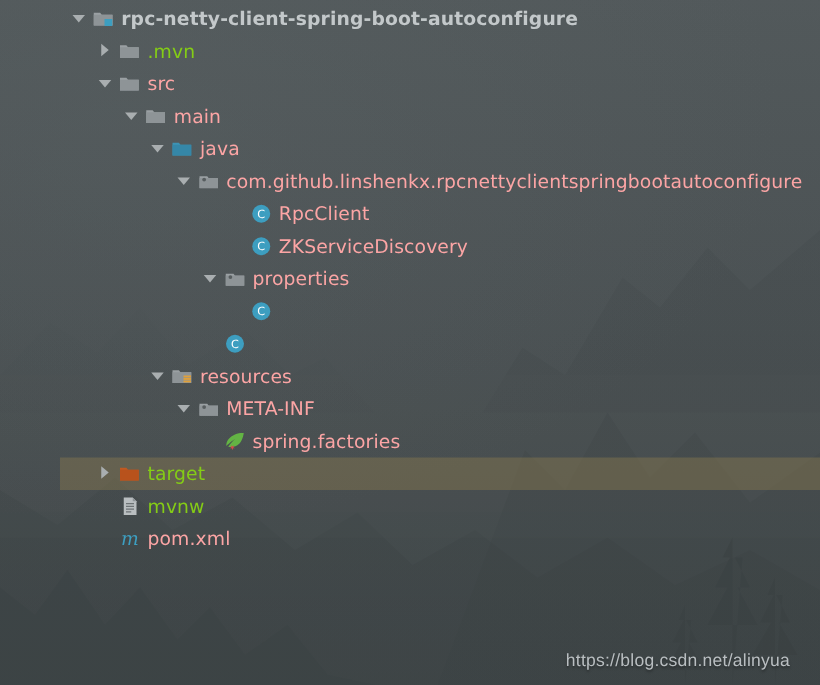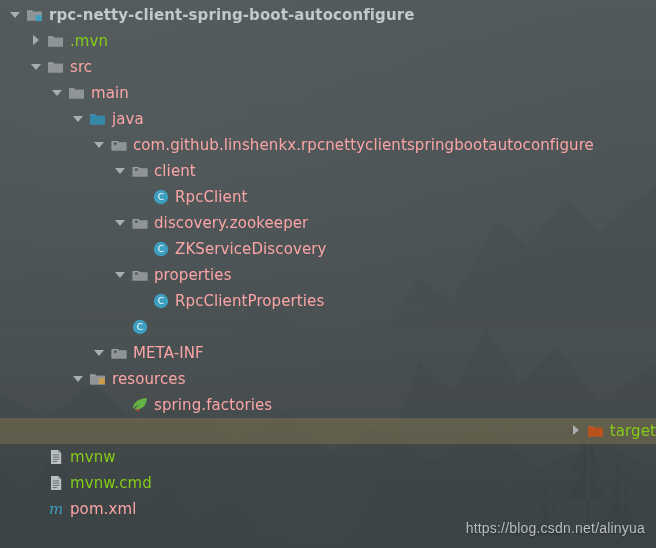--- a/index.html
+++ b/index.html
@@ -33,32 +33,32 @@
     background:
       radial-gradient(125% 95% at 18% 18%, rgba(92,100,102,.30) 0%, rgba(66,72,74,0) 62%),
       linear-gradient(180deg, rgba(74,80,83,.25) 0%, rgba(55,60,62,.25) 100%);
   }
 
   
   #tree {
     position: absolute;
     inset: 0;
     padding-top: 2px;
+    margin-left: 48px;
   }
   .row {
     position: relative;
     display: flex;
     align-items: center;
     height: 26px;
     white-space: nowrap;
     font-size: 15px;
   }
   .row.selected {
     background: rgba(140,124,78,.42);
-    justify-content: flex-end;
   }
   .arrow {
     width: 15px;
     height: 26px;
     flex: 0 0 15px;
     position: relative;
   }
   .arrow.expanded::before {
     content: "";
     position: absolute;
@@ -88,21 +88,21 @@
     color: #b6bbbd;
     letter-spacing: .1px;
   }
   .label.bold   { font-weight: bold; color: #c3c8ca; }
   .label.dim    { color: #84cc16; }
   .label.plain  { color: #fca5a5; }
 
   
   #watermark {
     position: absolute;
-    right: 11px;
+    right: 24px;
     bottom: 12px;
     font-family: "Liberation Sans", sans-serif;
     font-size: 14px;
     color: #b9bec1;
     letter-spacing: .2px;
     text-shadow: 0 1px 2px rgba(0,0,0,.35);
   }
 </style>
 </head>
 <body>
@@ -221,125 +221,100 @@
         <span class="icon">
           <svg viewBox="0 0 18 18">
             <path d="M1.6 5h6.2l1.2 1.5h7.4v8H1.6z" fill="#9aa0a3"></path>
             <path d="M1.6 6.4h14.8v8H1.6z" fill="#8e9497"></path>
             <circle cx="5.3" cy="7.6" r="1.5" fill="#575d5f"></circle>
           </svg>
         </span>
         <span class="label plain">com.github.linshenkx.rpcnettyclientspringbootautoconfigure</span>
       </div>
       <div class="row">
+        <div style="width: 134px; flex: 0 0 134px;"></div>
+        <div class="arrow"></div>
+        <span class="icon">
+          <svg viewBox="0 0 18 18">
+            <circle cx="9" cy="9" r="7.2" fill="#3d9ec0"></circle>
+            <text x="9" y="12.4" font-size="9" font-family="DejaVu Sans, sans-serif" fill="#ffffff" text-anchor="middle">C</text>
+          </svg>
+        </span>
+        <span class="label plain">RpcClient</span>
+      </div>
+      <div class="row">
+        <div style="width: 134px; flex: 0 0 134px;"></div>
+        <div class="arrow"></div>
+        <span class="icon">
+          <svg viewBox="0 0 18 18">
+            <circle cx="9" cy="9" r="7.2" fill="#3d9ec0"></circle>
+            <text x="9" y="12.4" font-size="9" font-family="DejaVu Sans, sans-serif" fill="#ffffff" text-anchor="middle">C</text>
+          </svg>
+        </span>
+        <span class="label plain">ZKServiceDiscovery</span>
+      </div>
+      <div class="row">
         <div style="width: 113px; flex: 0 0 113px;"></div>
         <div class="arrow expanded"></div>
         <span class="icon">
           <svg viewBox="0 0 18 18">
             <path d="M1.6 5h6.2l1.2 1.5h7.4v8H1.6z" fill="#9aa0a3"></path>
             <path d="M1.6 6.4h14.8v8H1.6z" fill="#8e9497"></path>
             <circle cx="5.3" cy="7.6" r="1.5" fill="#575d5f"></circle>
           </svg>
         </span>
-        <span class="label plain">client</span>
+        <span class="label plain">properties</span>
       </div>
       <div class="row">
         <div style="width: 134px; flex: 0 0 134px;"></div>
         <div class="arrow"></div>
         <span class="icon">
           <svg viewBox="0 0 18 18">
             <circle cx="9" cy="9" r="7.2" fill="#3d9ec0"></circle>
             <text x="9" y="12.4" font-size="9" font-family="DejaVu Sans, sans-serif" fill="#ffffff" text-anchor="middle">C</text>
           </svg>
         </span>
-        <span class="label plain">RpcClient</span>
       </div>
       <div class="row">
         <div style="width: 113px; flex: 0 0 113px;"></div>
-        <div class="arrow expanded"></div>
-        <span class="icon">
-          <svg viewBox="0 0 18 18">
-            <path d="M1.6 5h6.2l1.2 1.5h7.4v8H1.6z" fill="#9aa0a3"></path>
-            <path d="M1.6 6.4h14.8v8H1.6z" fill="#8e9497"></path>
-            <circle cx="5.3" cy="7.6" r="1.5" fill="#575d5f"></circle>
-          </svg>
-        </span>
-        <span class="label plain">discovery.zookeeper</span>
-      </div>
-      <div class="row">
-        <div style="width: 134px; flex: 0 0 134px;"></div>
         <div class="arrow"></div>
         <span class="icon">
           <svg viewBox="0 0 18 18">
             <circle cx="9" cy="9" r="7.2" fill="#3d9ec0"></circle>
             <text x="9" y="12.4" font-size="9" font-family="DejaVu Sans, sans-serif" fill="#ffffff" text-anchor="middle">C</text>
           </svg>
         </span>
-        <span class="label plain">ZKServiceDiscovery</span>
-      </div>
-      <div class="row">
-        <div style="width: 113px; flex: 0 0 113px;"></div>
-        <div class="arrow expanded"></div>
-        <span class="icon">
-          <svg viewBox="0 0 18 18">
-            <path d="M1.6 5h6.2l1.2 1.5h7.4v8H1.6z" fill="#9aa0a3"></path>
-            <path d="M1.6 6.4h14.8v8H1.6z" fill="#8e9497"></path>
-            <circle cx="5.3" cy="7.6" r="1.5" fill="#575d5f"></circle>
-          </svg>
-        </span>
-        <span class="label plain">properties</span>
-      </div>
-      <div class="row">
-        <div style="width: 134px; flex: 0 0 134px;"></div>
-        <div class="arrow"></div>
-        <span class="icon">
-          <svg viewBox="0 0 18 18">
-            <circle cx="9" cy="9" r="7.2" fill="#3d9ec0"></circle>
-            <text x="9" y="12.4" font-size="9" font-family="DejaVu Sans, sans-serif" fill="#ffffff" text-anchor="middle">C</text>
-          </svg>
-        </span>
-        <span class="label plain">RpcClientProperties</span>
-      </div>
-      <div class="row">
-        <div style="width: 113px; flex: 0 0 113px;"></div>
-        <div class="arrow"></div>
-        <span class="icon">
-          <svg viewBox="0 0 18 18">
-            <circle cx="9" cy="9" r="7.2" fill="#3d9ec0"></circle>
-            <text x="9" y="12.4" font-size="9" font-family="DejaVu Sans, sans-serif" fill="#ffffff" text-anchor="middle">C</text>
-          </svg>
-        </span>
-      </div>
-      <div class="row">
-        <div style="width: 92px; flex: 0 0 92px;"></div>
-        <div class="arrow expanded"></div>
-        <span class="icon">
-          <svg viewBox="0 0 18 18">
-            <path d="M1.6 5h6.2l1.2 1.5h7.4v8H1.6z" fill="#9aa0a3"></path>
-            <path d="M1.6 6.4h14.8v8H1.6z" fill="#8e9497"></path>
-            <circle cx="5.3" cy="7.6" r="1.5" fill="#575d5f"></circle>
-          </svg>
-        </span>
-        <span class="label plain">META-INF</span>
       </div>
       <div class="row">
         <div style="width: 71px; flex: 0 0 71px;"></div>
         <div class="arrow expanded"></div>
         <span class="icon">
           <svg viewBox="0 0 18 18">
             <path d="M1 4.2h5.1l1.3 1.6h8.6v8.6H1z" fill="#9aa0a3"></path>
             <path d="M1 5.8h15v8.6H1z" fill="#8e9497"></path>
             <g fill="#e0a03a">
               <rect x="9.8" y="8.4" width="6" height="1.5"></rect>
               <rect x="9.8" y="10.4" width="6" height="1.5"></rect>
               <rect x="9.8" y="12.4" width="6" height="1.5"></rect>
             </g>
           </svg>
         </span>
         <span class="label plain">resources</span>
+      </div>
+      <div class="row">
+        <div style="width: 92px; flex: 0 0 92px;"></div>
+        <div class="arrow expanded"></div>
+        <span class="icon">
+          <svg viewBox="0 0 18 18">
+            <path d="M1.6 5h6.2l1.2 1.5h7.4v8H1.6z" fill="#9aa0a3"></path>
+            <path d="M1.6 6.4h14.8v8H1.6z" fill="#8e9497"></path>
+            <circle cx="5.3" cy="7.6" r="1.5" fill="#575d5f"></circle>
+          </svg>
+        </span>
+        <span class="label plain">META-INF</span>
       </div>
       <div class="row">
         <div style="width: 113px; flex: 0 0 113px;"></div>
         <div class="arrow"></div>
         <span class="icon">
           <svg viewBox="0 0 18 18">
             <path d="M16 2.4C12.6 2 6.8 3.4 3.6 7.6c-1.9 2.5-1.5 5.2-1.5 5.2S5.3 9.6 9 7.2c0 0-3.5 3.1-5.4 6.4 0 0 5.9.8 9.2-3 2.7-3.1 3.2-8.2 3.2-8.2z" fill="#63b444"></path>
             <path d="M5.6 12.2l1.3.9 1.3-.9-.5 1.5 1.3.9H7.4l-.5 1.5-.5-1.5H4.8l1.3-.9z" fill="#d64a4a"></path>
           </svg>
         </span>
@@ -371,37 +346,20 @@
             </g>
           </svg>
         </span>
         <span class="label dim">mvnw</span>
       </div>
       <div class="row">
         <div style="width: 29px; flex: 0 0 29px;"></div>
         <div class="arrow"></div>
         <span class="icon">
           <svg viewBox="0 0 18 18">
-            <path d="M4 2h7.2l3 3v11H4z" fill="#b9bec0"></path>
-            <path d="M11.2 2l3 3h-3z" fill="#8e9497"></path>
-            <g fill="#6d7375">
-              <rect x="5.8" y="6.4" width="6.4" height="1"></rect>
-              <rect x="5.8" y="8.6" width="6.4" height="1"></rect>
-              <rect x="5.8" y="10.8" width="6.4" height="1"></rect>
-              <rect x="5.8" y="13" width="4.2" height="1"></rect>
-            </g>
-          </svg>
-        </span>
-        <span class="label dim">mvnw.cmd</span>
-      </div>
-      <div class="row">
-        <div style="width: 29px; flex: 0 0 29px;"></div>
-        <div class="arrow"></div>
-        <span class="icon">
-          <svg viewBox="0 0 18 18">
             <text x="9" y="14" font-size="15" font-style="italic" font-family="DejaVu Serif, serif" fill="#3d9ec0" text-anchor="middle">m</text>
           </svg>
         </span>
         <span class="label plain">pom.xml</span>
       </div>
     </div>
 
   <div id="watermark">https://blog.csdn.net/alinyua</div>
 </div>
 

